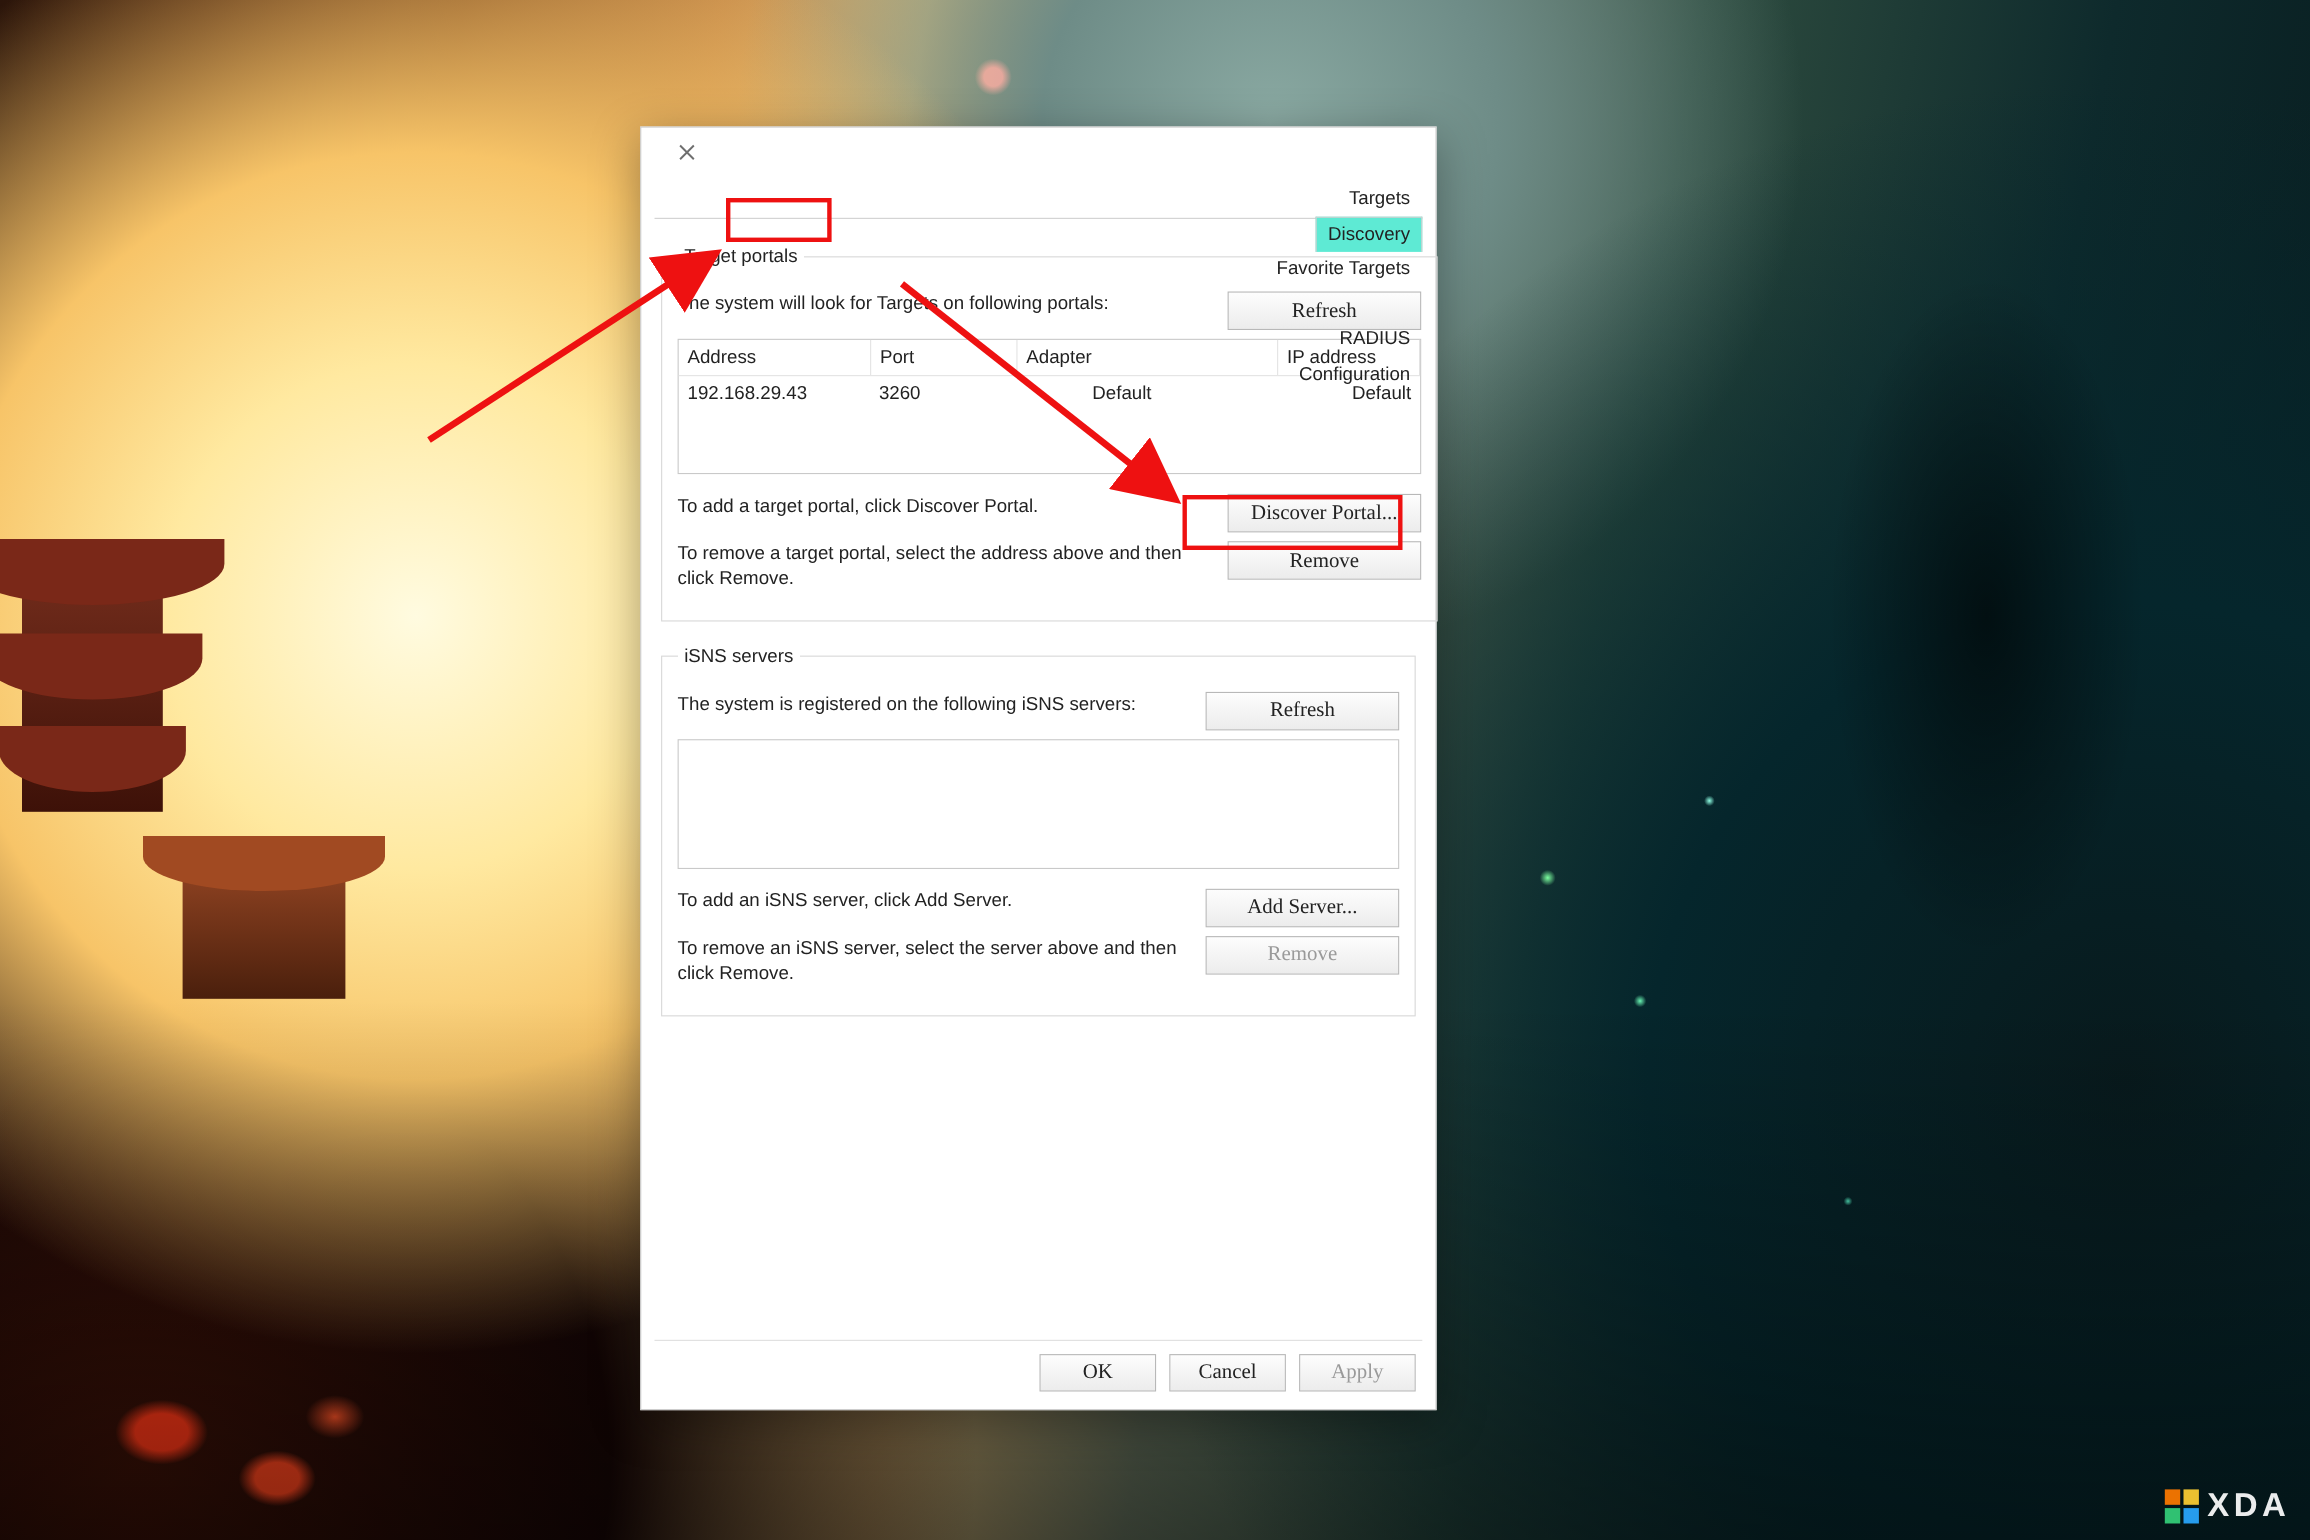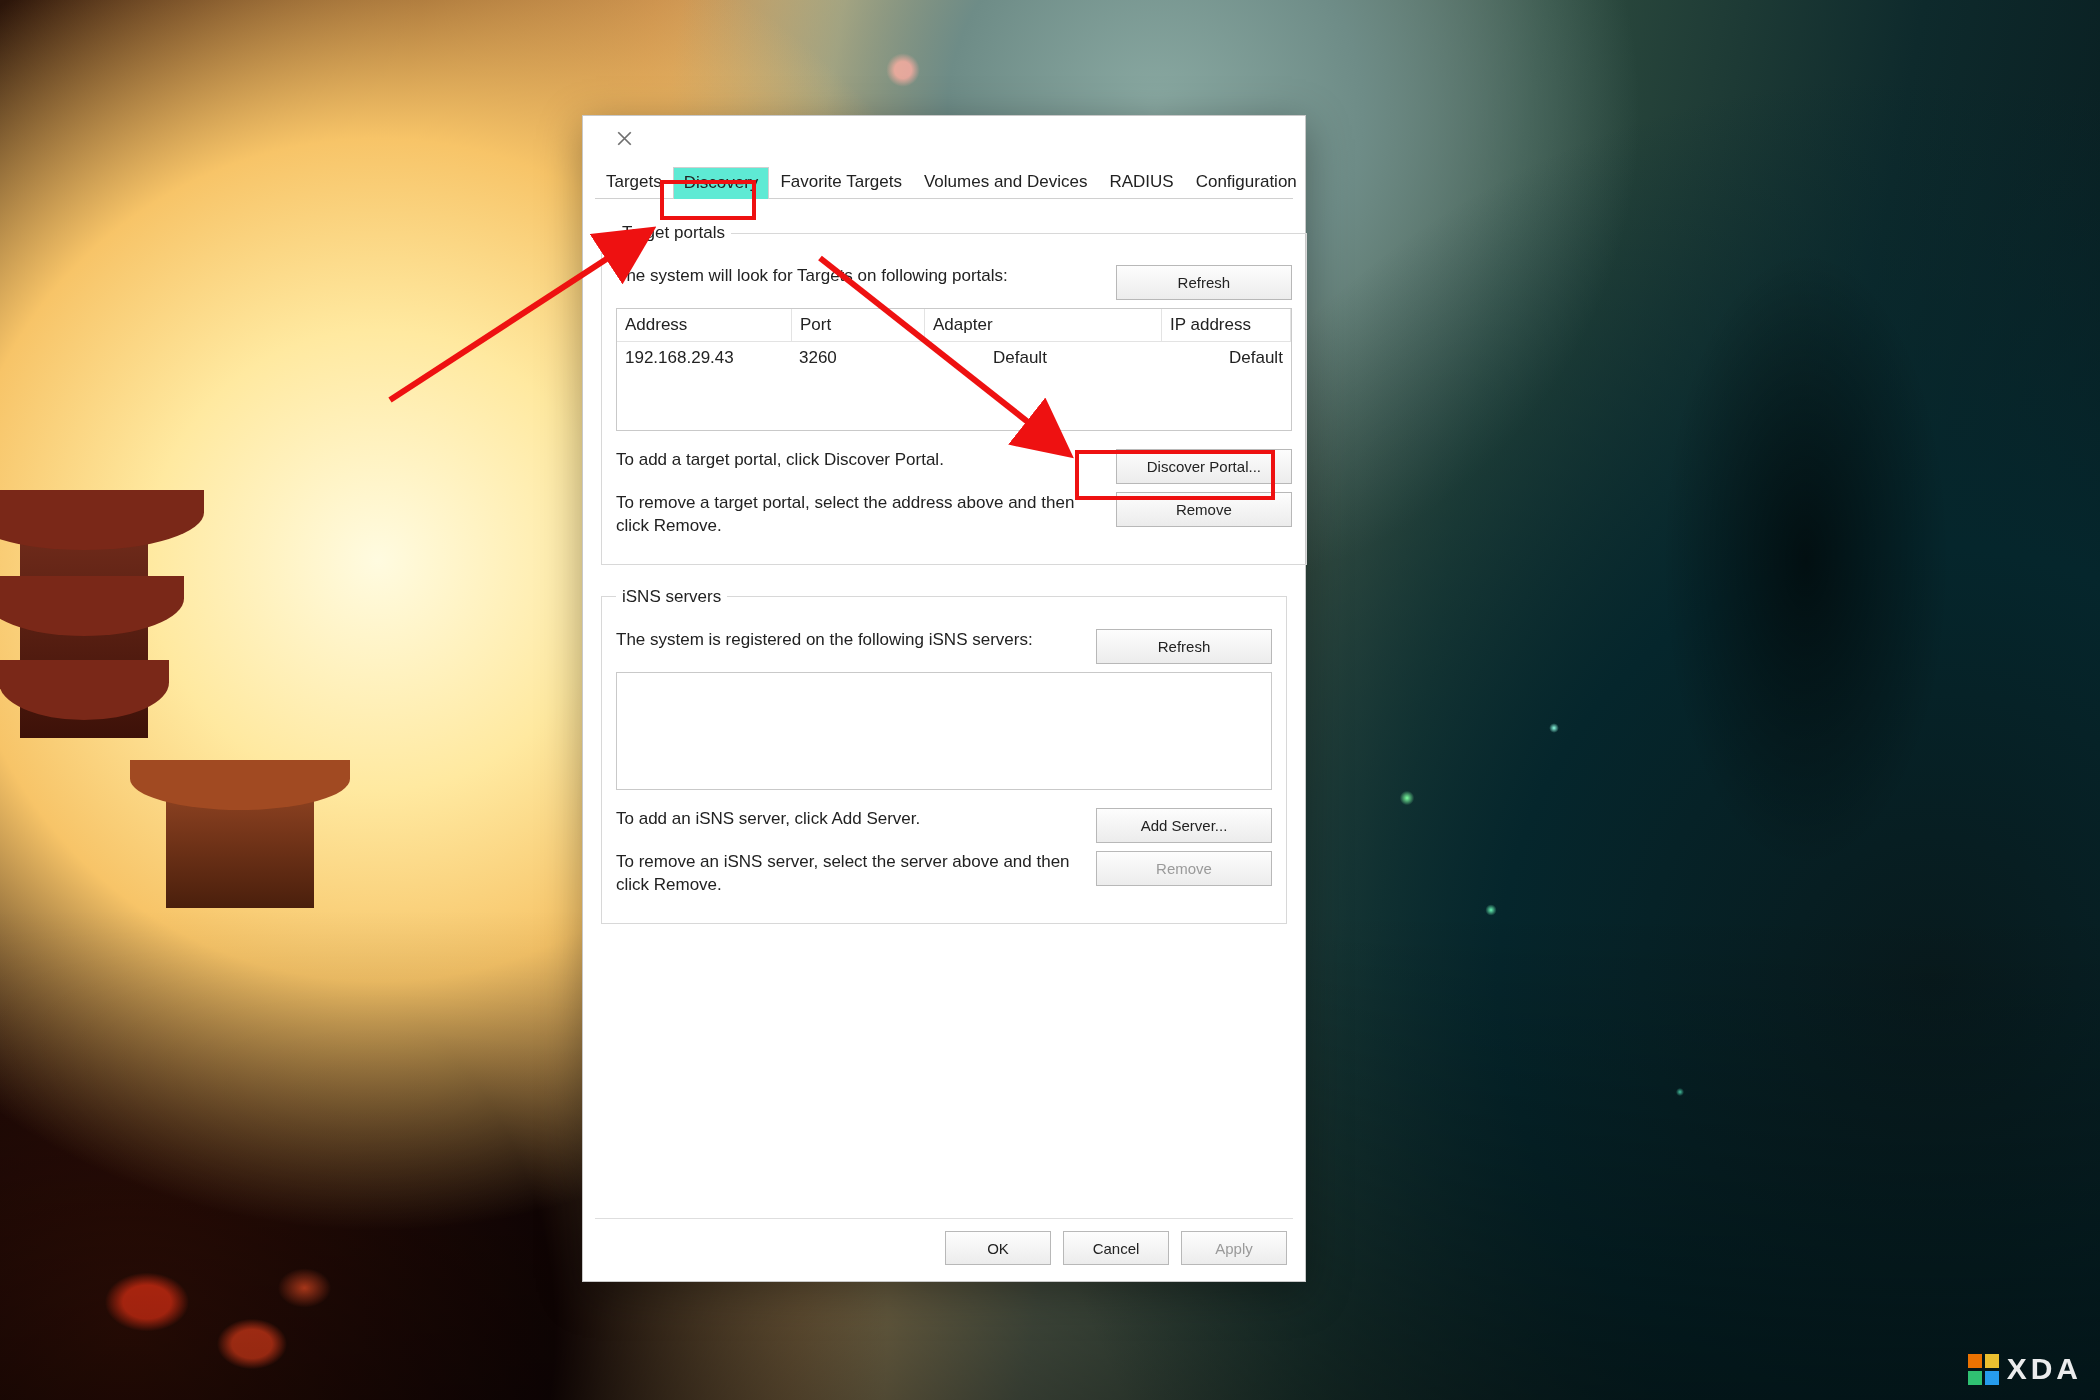--- a/index.html
+++ b/index.html
@@ -35,29 +35,29 @@
   .pagoda .body{position:absolute;top:48px;left:56px;width:128px;height:200px;background:linear-gradient(#6e2a1a,#3d1108);}
   .pagoda2{position:absolute;left:130px;top:760px;width:220px;height:160px;}
   .pagoda2 .roof{position:absolute;left:0;width:220px;height:50px;background:#a14a22;border-radius:0 0 80% 80%/0 0 100% 100%;}
   .pagoda2 .body{position:absolute;top:38px;left:36px;width:148px;height:110px;background:linear-gradient(#8a4020,#4a1f0c);}
   
   .win{position:absolute;left:582px;top:115px;width:722px;height:1165px;background:#fff;border:1px solid #c8c8c8;box-shadow:0 10px 40px rgba(0,0,0,.35);font-size:17px;color:#222;}
   .titlebar{height:44px;display:flex;align-items:center;padding:0 8px 0 14px;color:#6f6f6f;}
   .titlebar .ttl{flex:1;font-size:17px;}
   .titlebar .x{width:54px;height:38px;display:flex;align-items:center;justify-content:center;color:#6f6f6f;}
   .titlebar .x svg{width:15px;height:15px;}
-  .tabs{display:flex;align-items:flex-end;height:34px;margin:4px 12px 0;border-bottom:1px solid #d0d0d0;gap:0;}
+  .tabs{display:flex;align-items:flex-end;height:34px;margin:4px 12px 0;border-bottom:1px solid #d0d0d0;gap:0;flex-direction:column;}
   .tab{padding:5px 10px 6px;border:1px solid transparent;border-bottom:none;font-size:17px;color:#222;white-space:nowrap;}
   .tab.active{border-color:#d0d0d0;background:#5eead4;position:relative;top:1px;}
   .content{padding:14px 18px 0;}
   fieldset{border:1px solid #d8d8d8;margin:10px 0 22px;padding:14px 14px 18px;}
   legend{padding:0 6px;font-size:17px;}
   .row{display:flex;align-items:flex-start;gap:14px;margin:8px 0;}
   .row .txt{flex:1;line-height:1.35;}
-  .btn{width:174px;height:33px;border:1px solid #b8b8b8;background:linear-gradient(#fdfdfd,#ececec);font-size:15px;display:flex;align-items:center;justify-content:center;cursor:default;}
+  .btn{width:174px;height:33px;border:1px solid #b8b8b8;background:linear-gradient(#fdfdfd,#ececec);font-size:19px;display:flex;align-items:center;justify-content:center;cursor:default;font-family:Liberation Serif, serif;}
   .btn.disabled{color:#9a9a9a;}
   .listbox{border:1px solid #c9c9c9;}
   .listhead{display:flex;border-bottom:1px solid #e3e3e3;}
   .listhead>div{padding:6px 8px;border-right:1px solid #e3e3e3;font-size:17px;}
   .listbody{min-height:88px;}
   .listrow{display:flex;}
   .listrow>div{padding:6px 8px;font-size:17px;}
   .c-addr{width:158px;} .c-port{width:116px;} .c-adapt{width:220px;} .c-ip{flex:1;}
   .isnsbox{border:1px solid #c9c9c9;}
   .isnsbox .nh{padding:6px 8px;border-bottom:1px solid #e3e3e3;}

